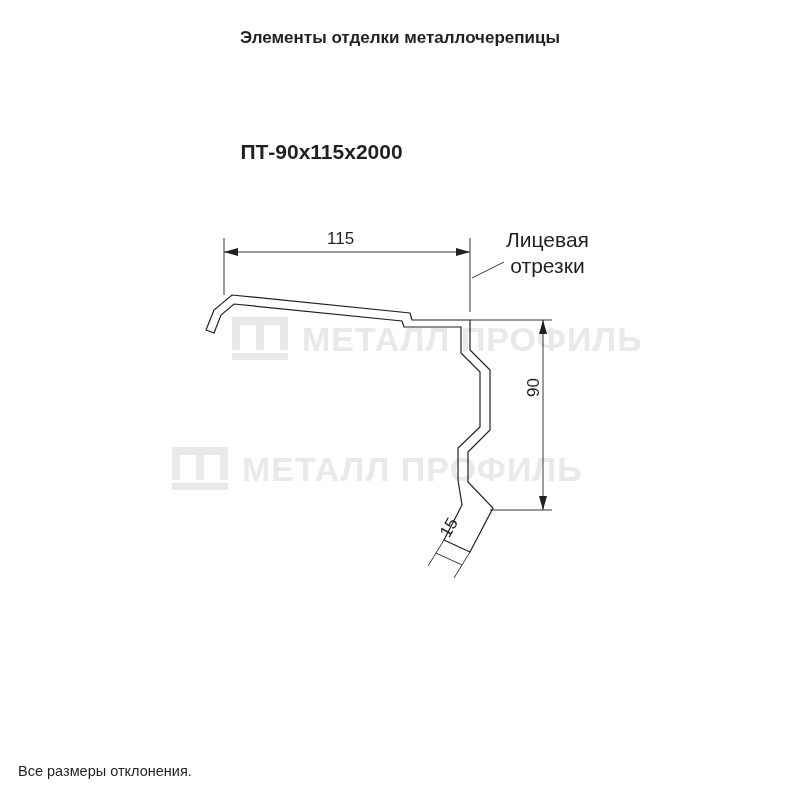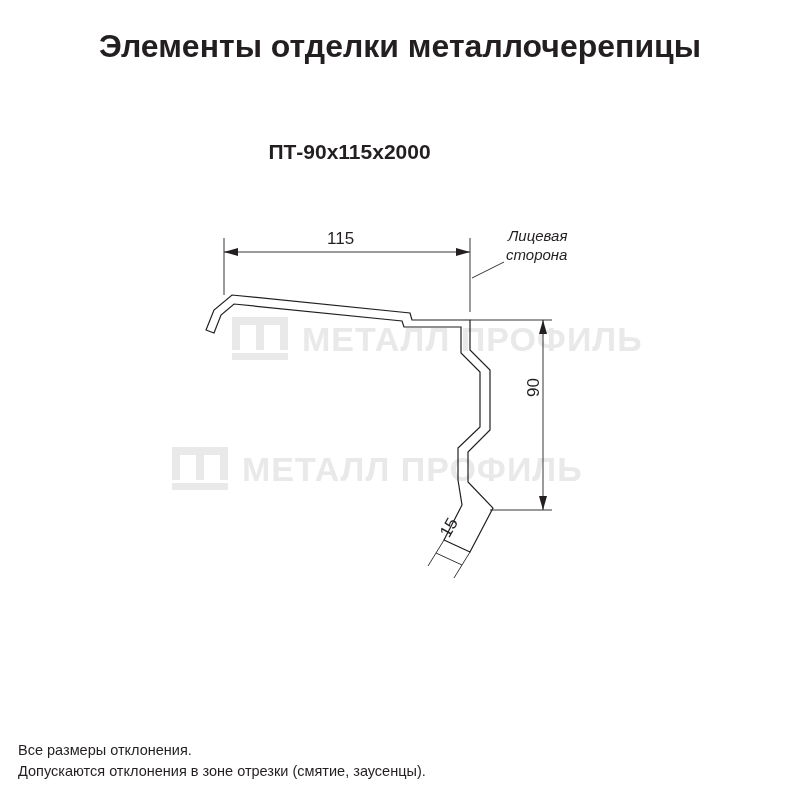--- a/index.html
+++ b/index.html
@@ -20,21 +20,21 @@
     position: absolute;
     inset: 0;
   }
 
   .title {
     position: absolute;
     top: 28px;
     left: 0;
     width: 800px;
     text-align: center;
-    font-size: 32px;
+    font-size: 17px;
     font-weight: bold;
     letter-spacing: 0px;
   }
 
   .subtitle {
     position: absolute;
     top: 100px;
     left: 0;
     width: 800px;
     text-align: center;
@@ -43,21 +43,20 @@
   }
 
   .code {
     position: absolute;
     top: 140px;
     left: 0;
     width: 643px;
     text-align: center;
     font-size: 21px;
     font-weight: bold;
-    padding-left: 28px;
   }
 
   .drawing {
     position: absolute;
     top: 0;
     left: 0;
     width: 800px;
     height: 800px;
   }
 
@@ -86,25 +85,24 @@
     color: #231f20;
   }
   .dim-115 { left: 327px; top: 229px; }
   .dim-90  { left: 524px; top: 397px; transform: rotate(-90deg); transform-origin: left top; }
   .dim-15  { left: 436px; top: 531px; transform: rotate(-60deg); transform-origin: left top; font-size: 17px; }
 
   .facelabel {
     position: absolute;
     left: 506px;
     top: 227px;
-    font-size: 15px;
+    font-size: 21px;
     line-height: 1.25;
     color: #231f20;
-    text-align: right;
-    font-style: italic;
+    text-align: center;
   }
 </style>
 </head>
 <body>
 
 <div class="page">
 
   <div class="title">Элементы отделки металлочерепицы</div>
   <div class="code">ПТ-90х115х2000</div>
 
@@ -175,21 +173,20 @@
       <line x1="504" y1="262" x2="472" y2="278" stroke-width="0.9"></line>
     </g>
   </svg>
 
   <div class="dimlabel dim-115">115</div>
   <div class="dimlabel dim-90">90</div>
   <div class="dimlabel dim-15">15</div>
 
   <div class="facelabel">
     <div>Лицевая</div>
-    <div>сторона</div>
+    <div>отрезки</div>
   </div>
 
   <div class="footnotes">
     <div>Все размеры отклонения.</div>
-    <div>Допускаются отклонения в зоне отрезки (смятие, заусенцы).</div>
   </div>
 
 </div>
 
 </body></html>

